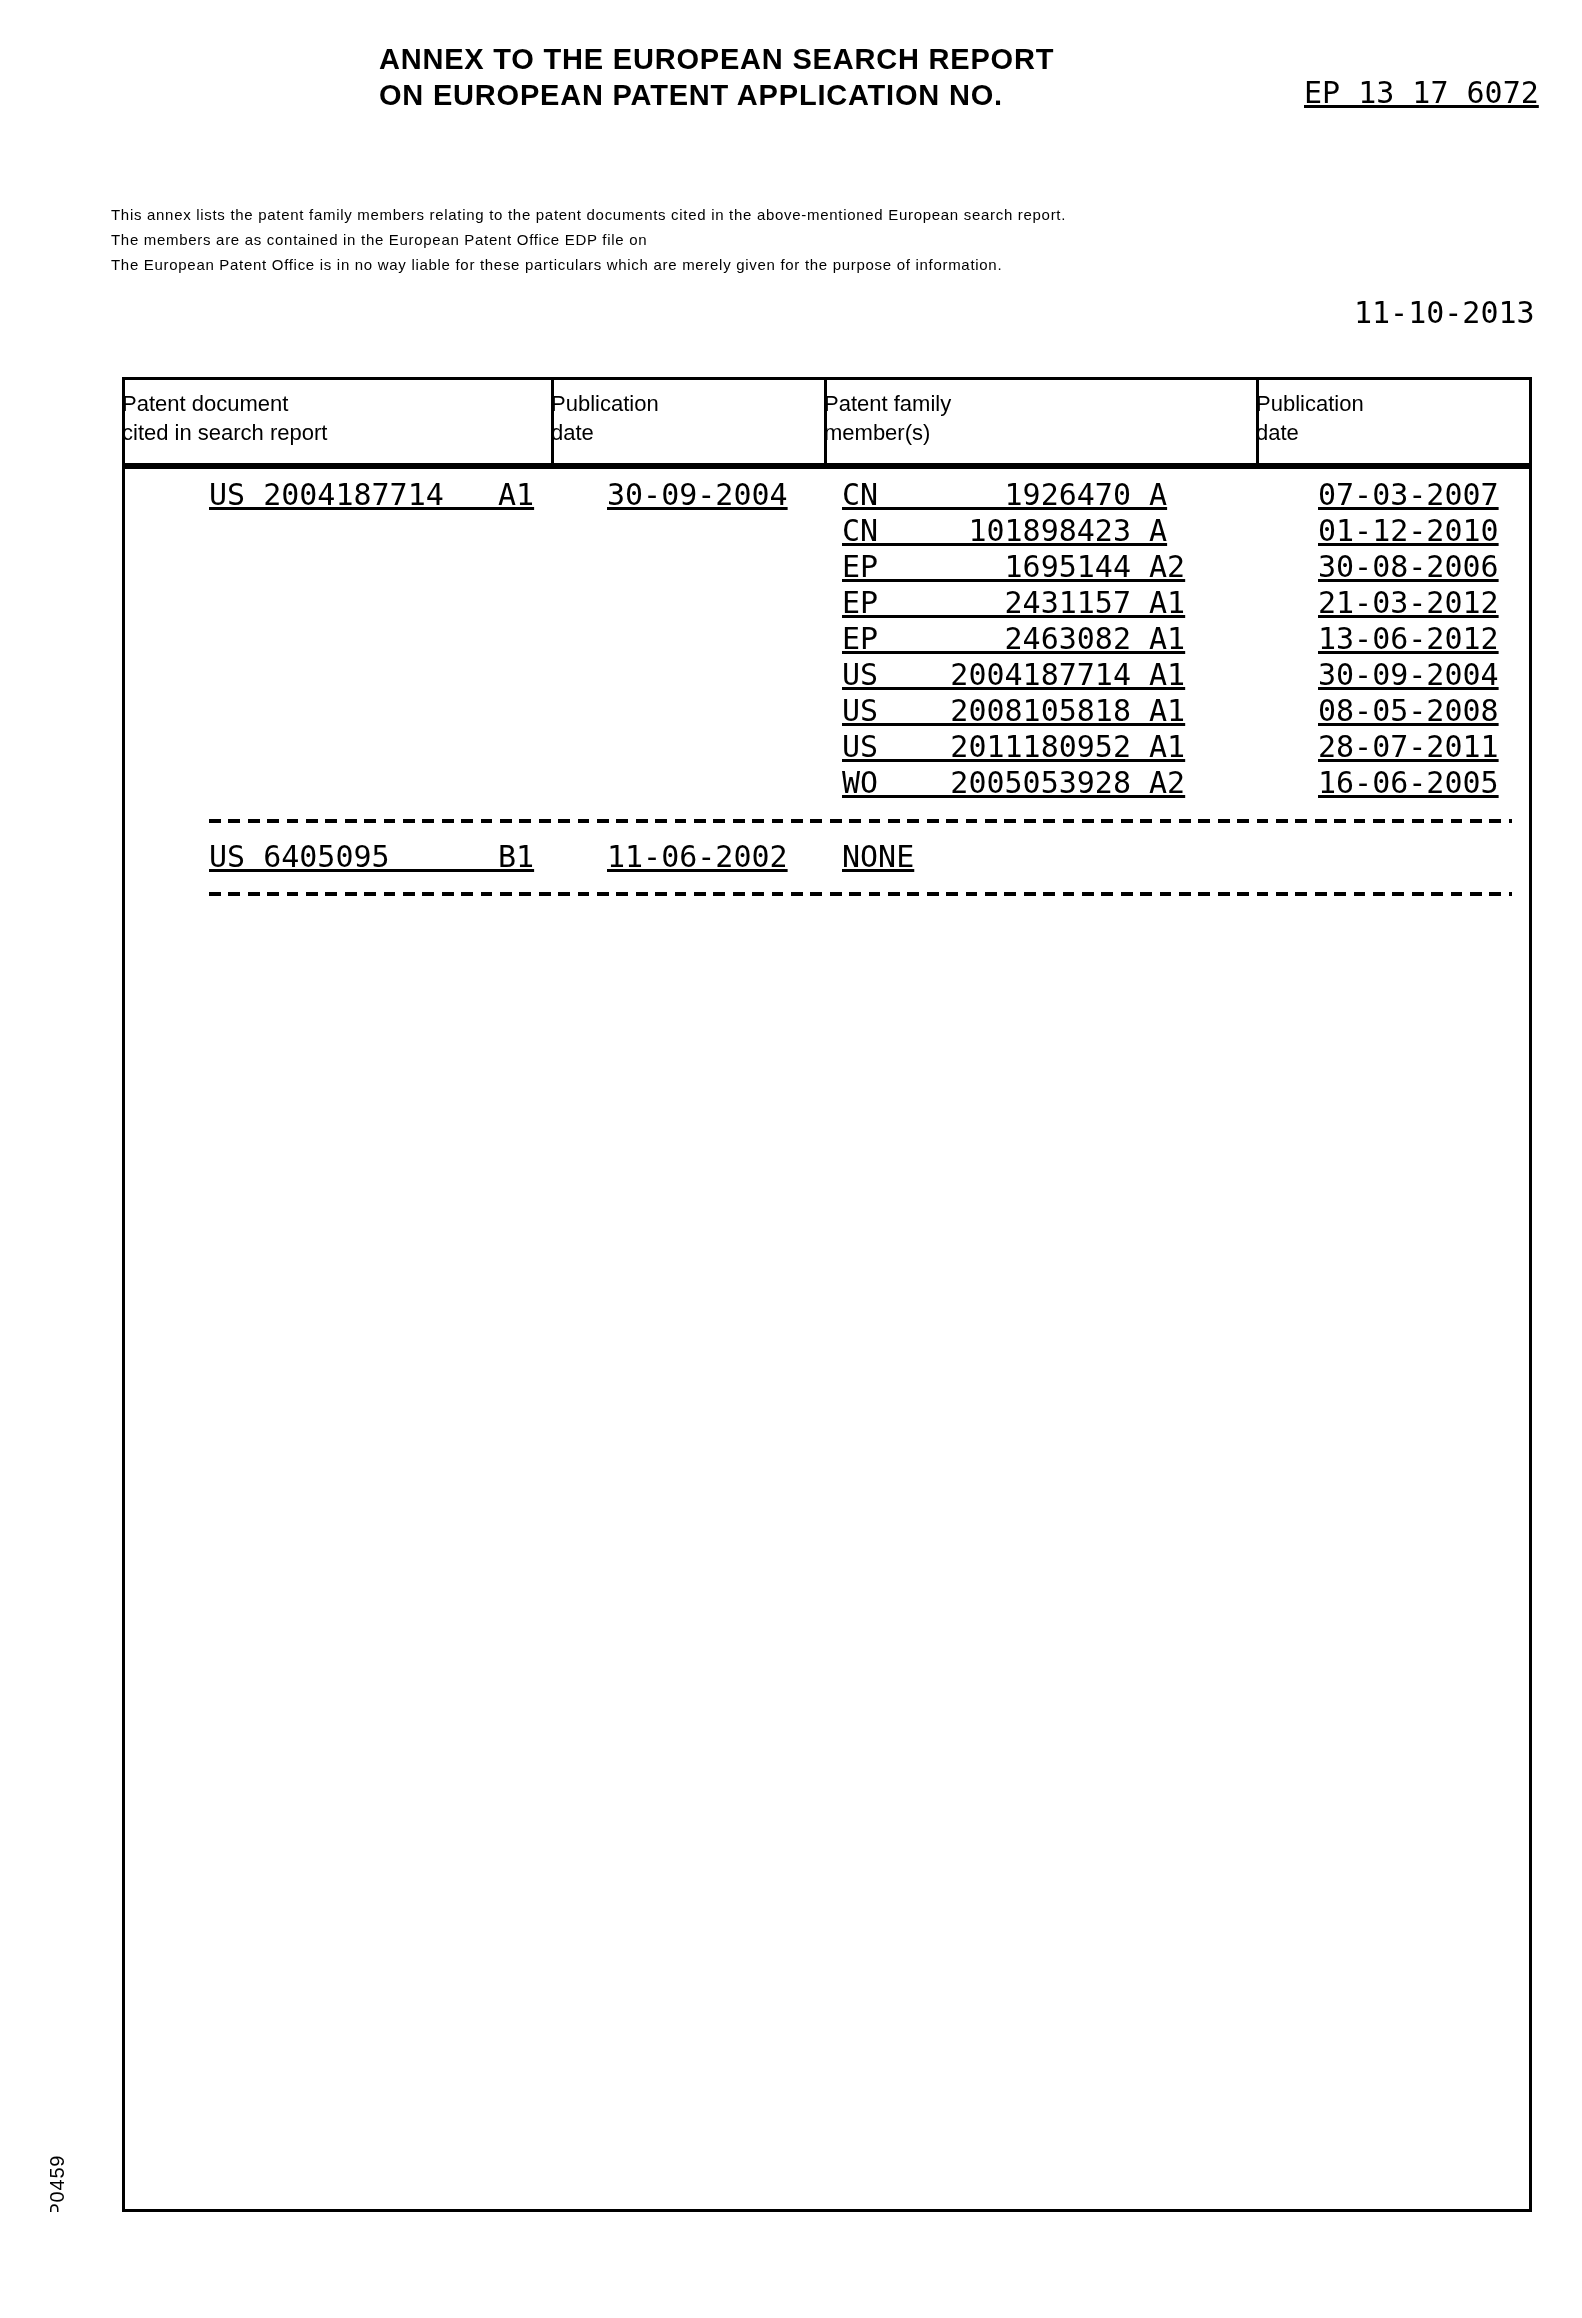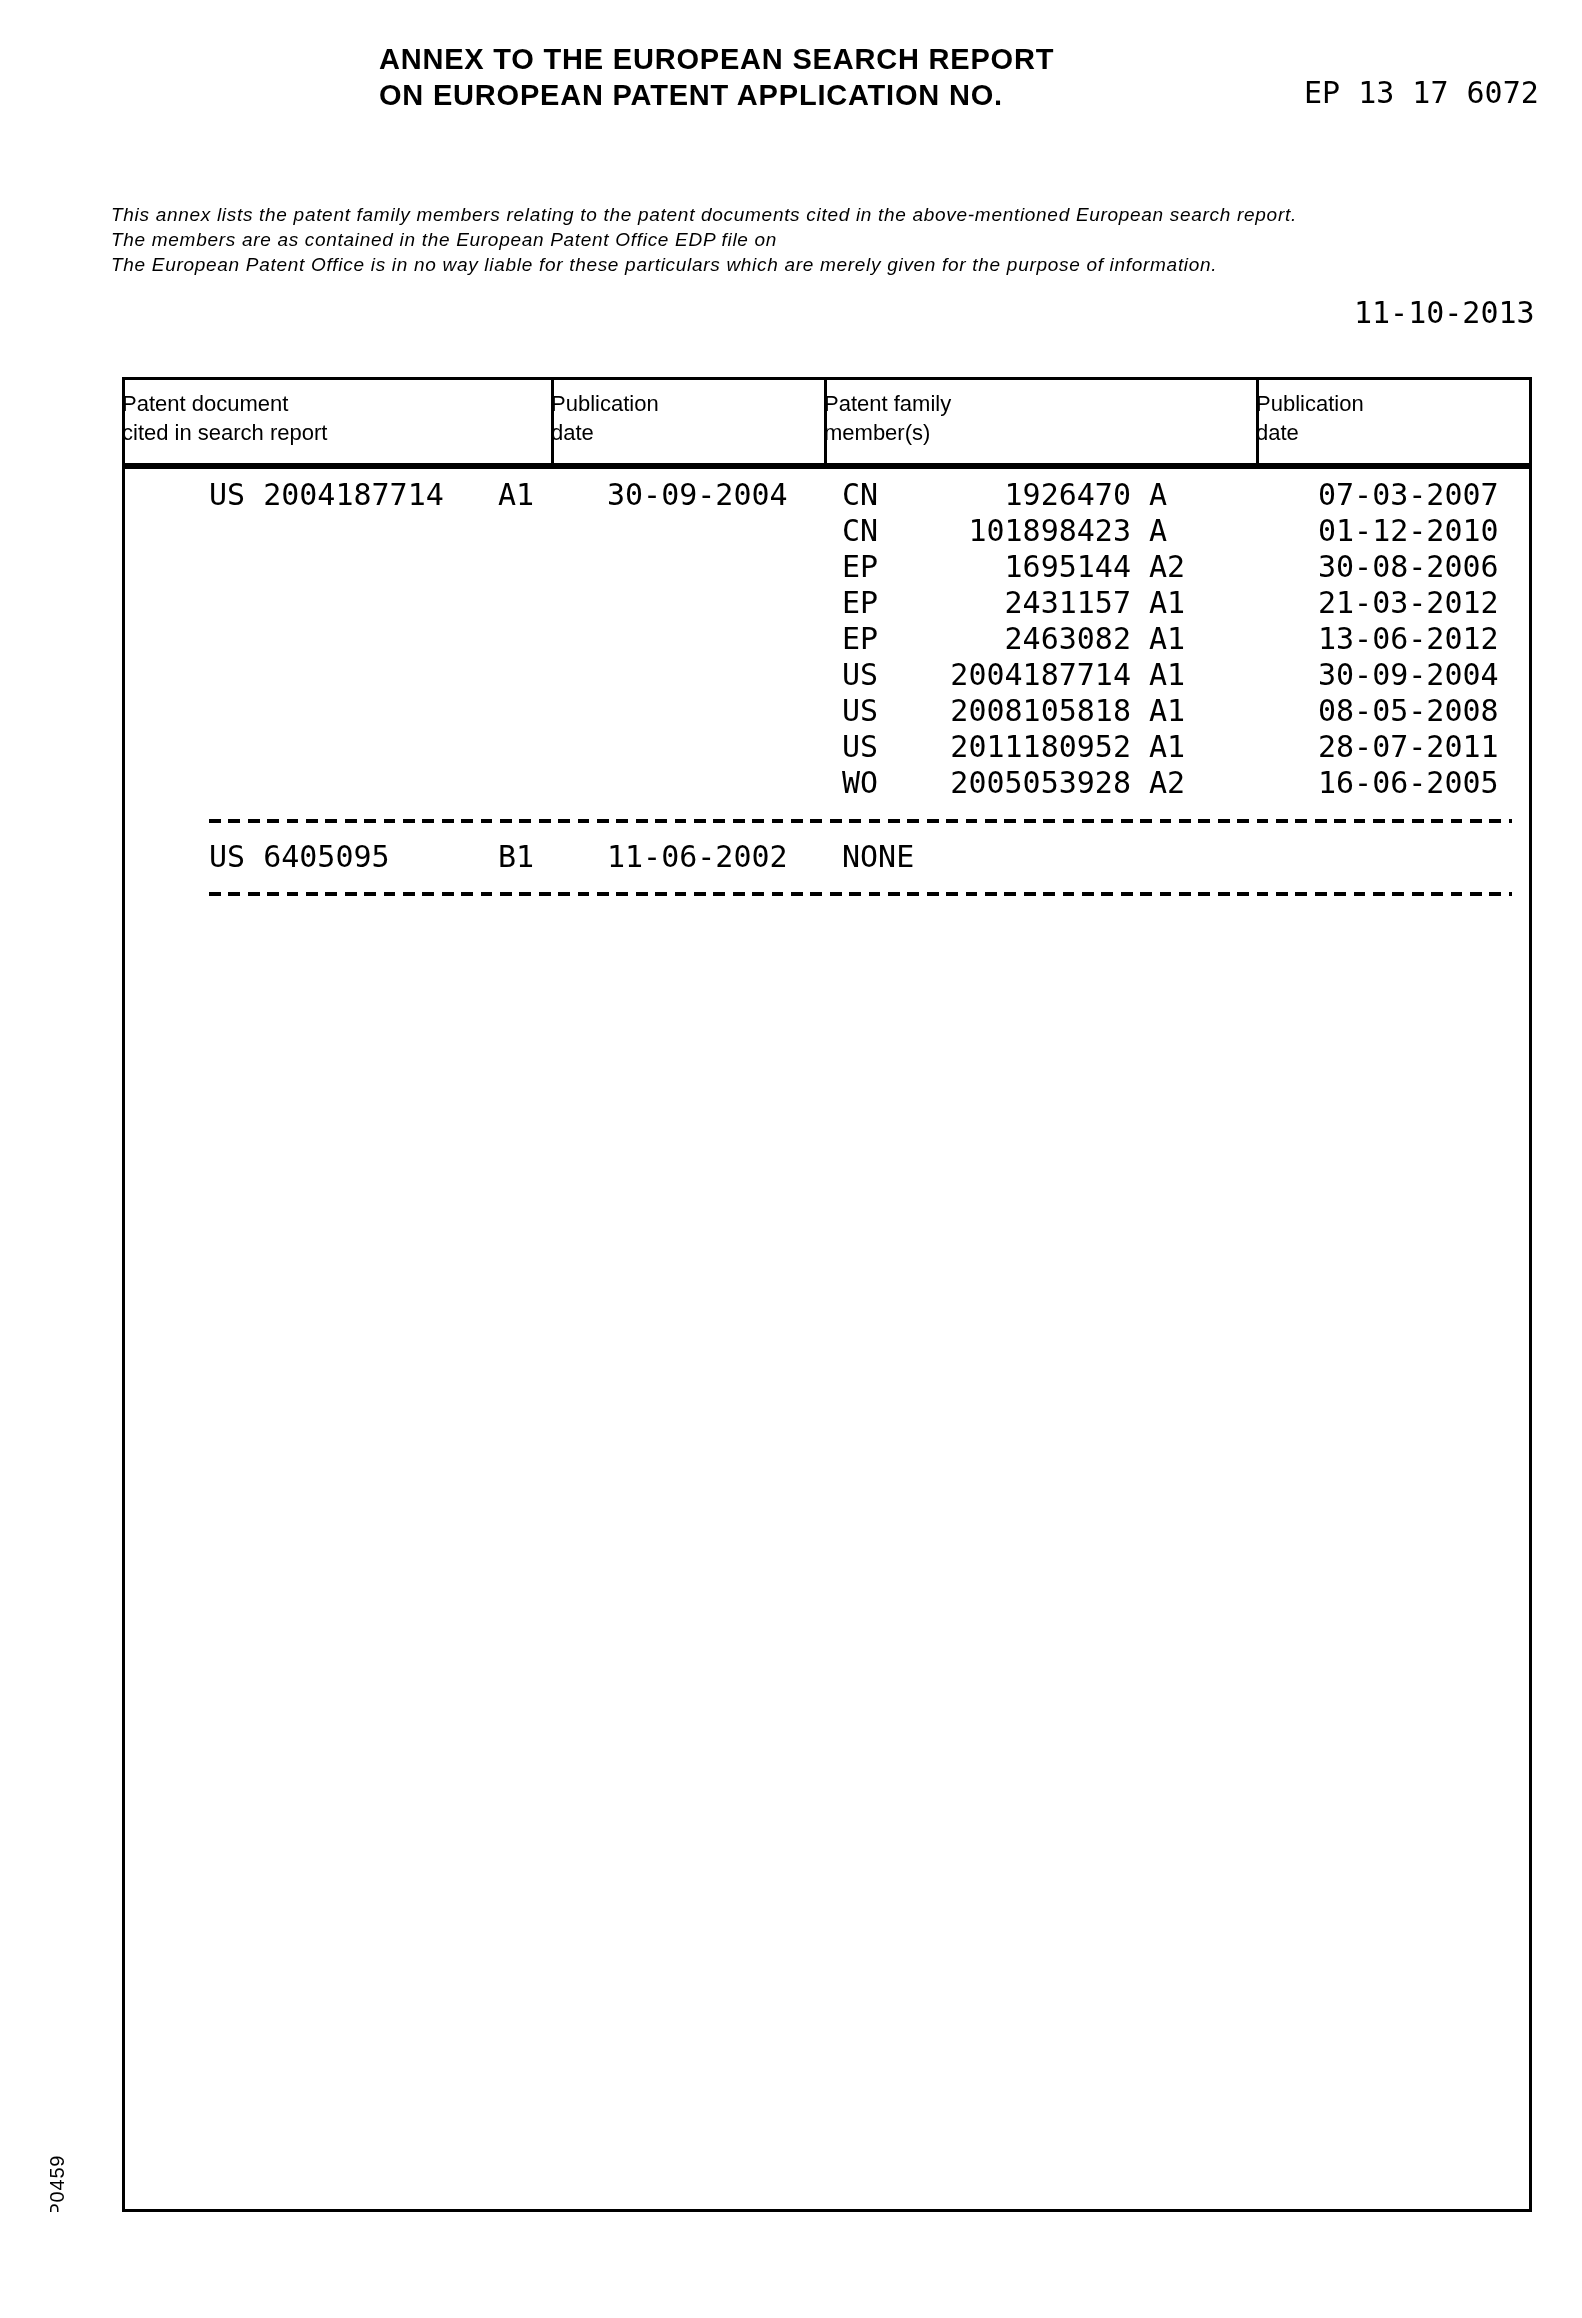--- a/index.html
+++ b/index.html
@@ -21,27 +21,27 @@
     font-size: 29px;
     letter-spacing: 0.8px;
     white-space: nowrap;
     line-height: 34px;
   }
   .mono {
     font-family: "DejaVu Sans Mono", monospace;
     font-size: 30px;
     line-height: 36px;
     white-space: pre;
+    text-decoration: underline;
   }
   .intro {
-    font-size: 19px;
+    font-size: 15px;
     letter-spacing: 0.7px;
     line-height: 25px;
     white-space: pre-line;
-    font-style: italic;
   }
   .report-date { font-family: "DejaVu Sans Mono", monospace; font-size: 30px; white-space: pre; }
 
   .table-box {
     position: absolute;
     left: 82px; top: 377px;
     width: 1404px; height: 1829px;
     border: 3.4px solid #000;
   }
   .header-underline {

